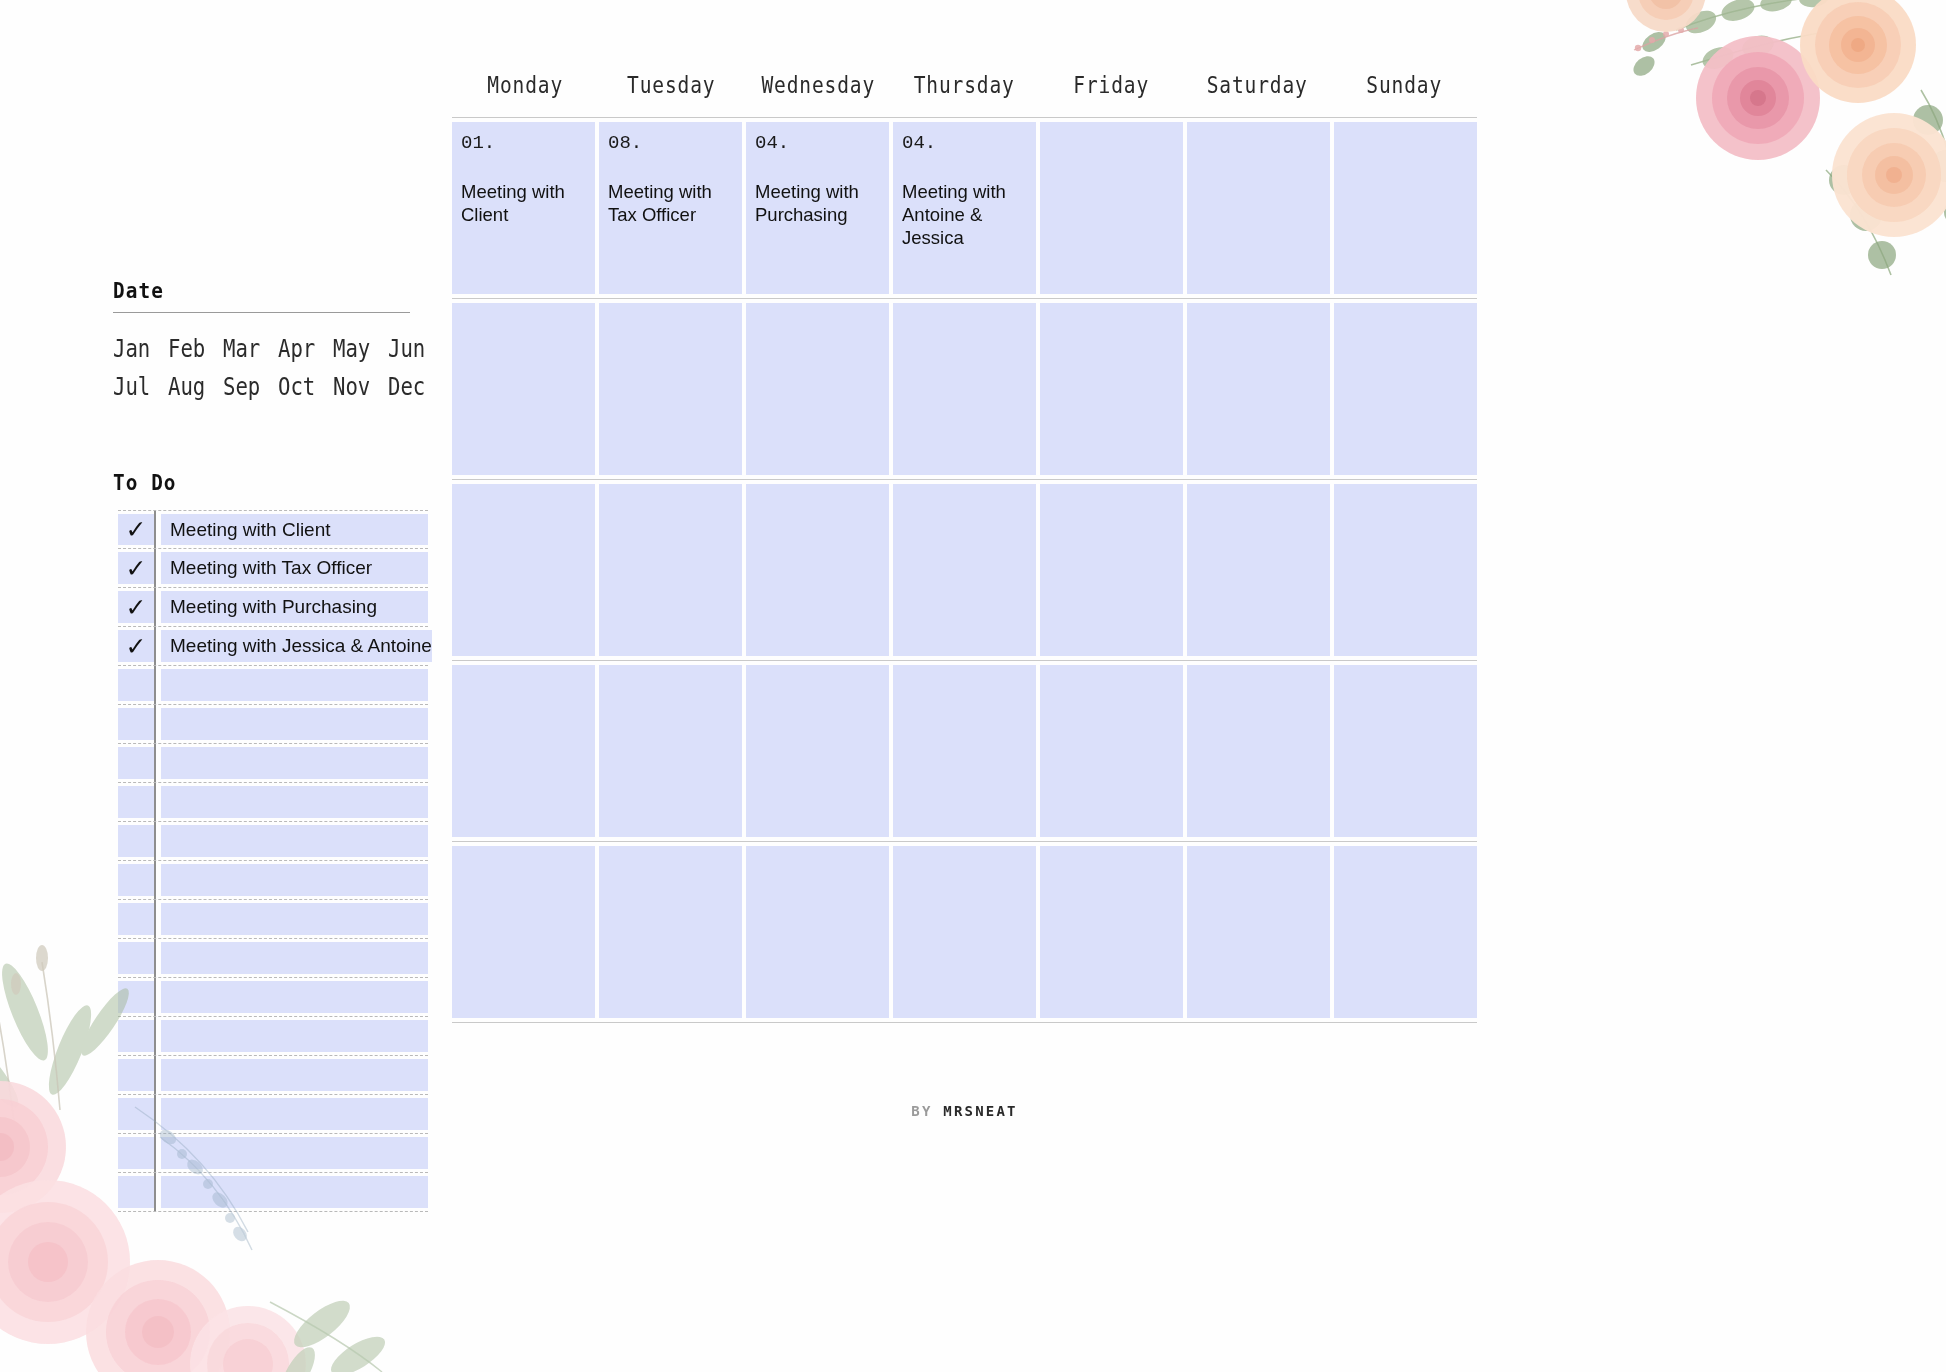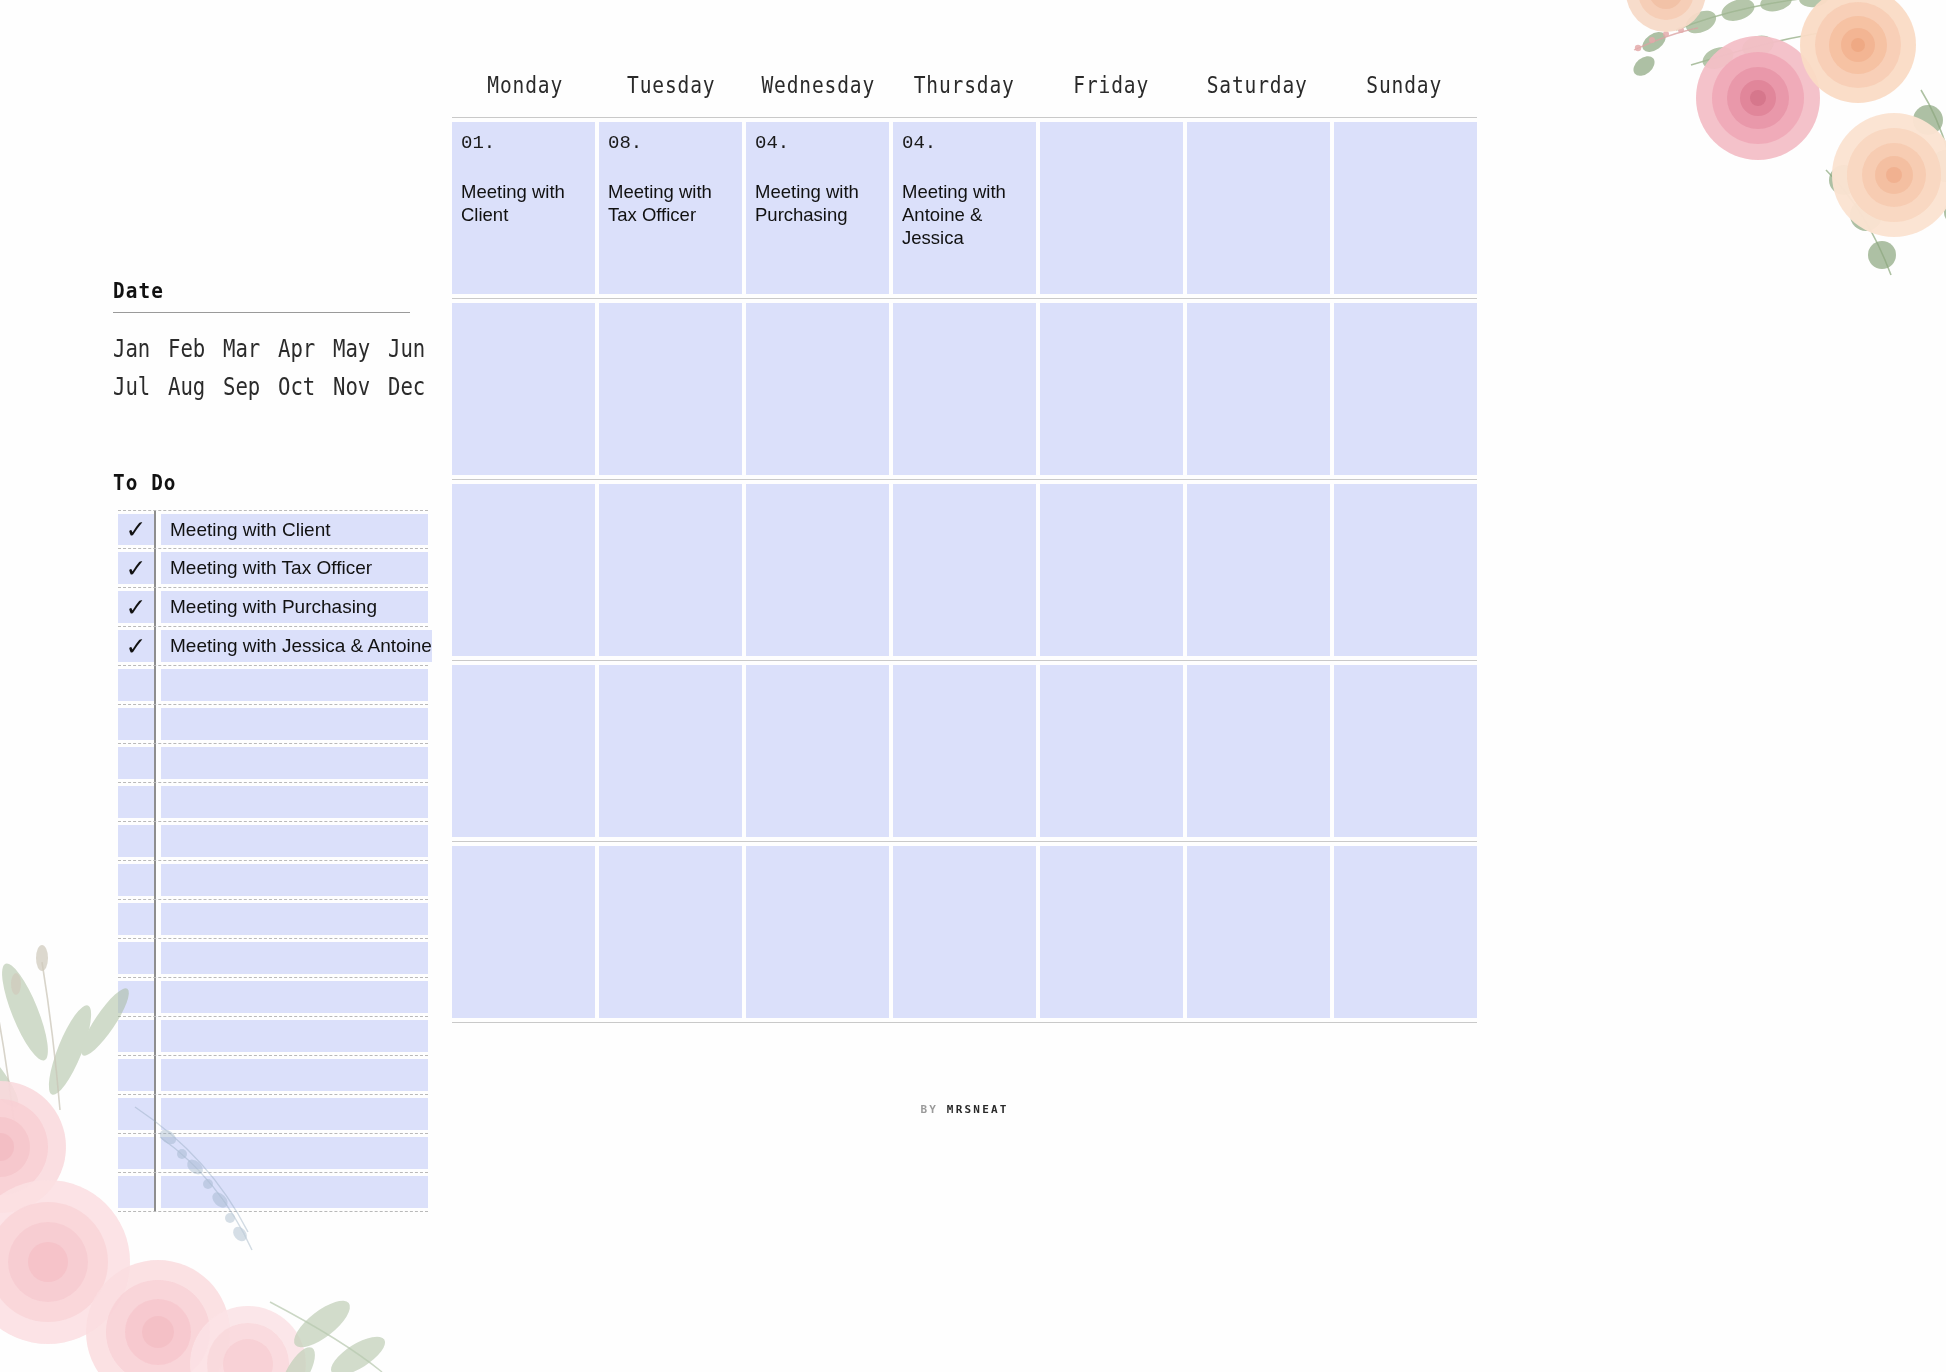--- a/index.html
+++ b/index.html
@@ -185,21 +185,21 @@
     background: #c9c9c9;
   }
 
   
   #footer {
     position: absolute;
     left: 0; top: 1103px;
     width: 1025px;
     text-align: center;
     font-family: "DejaVu Sans Mono", monospace;
-    font-size: 11px;
+    font-size: 14px;
     letter-spacing: 2.2px;
     font-weight: 700;
   }
   #footer .by { color: #9a9a9a; }
   #footer .brand { color: #2a2a2a; }
 </style>
 </head>
 <body>
 
 <div id="page">

